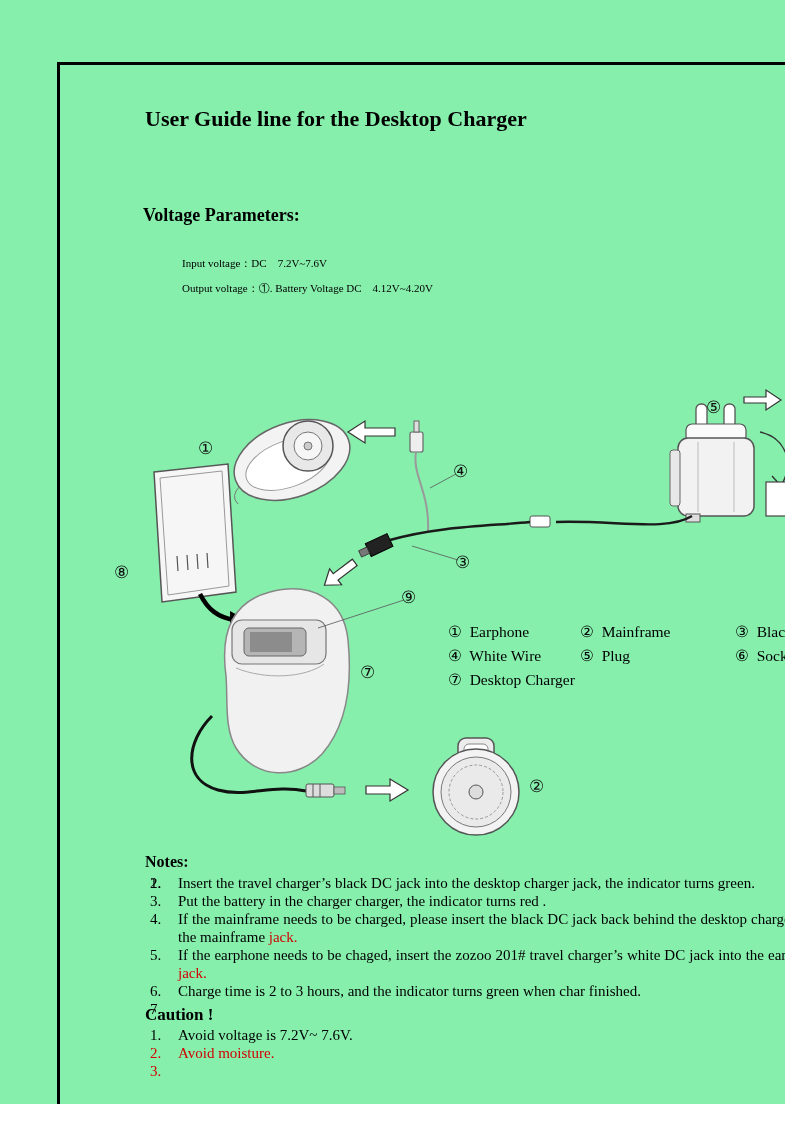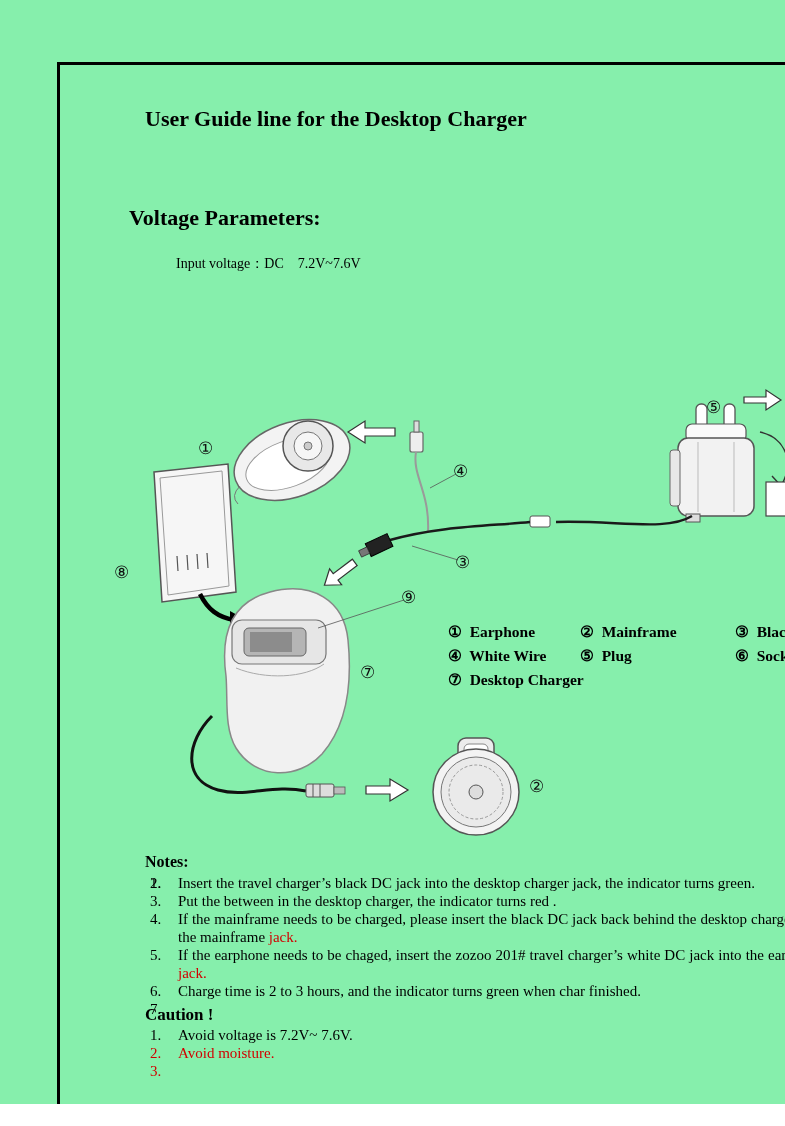--- a/index.html
+++ b/index.html
@@ -6,34 +6,34 @@
   html, body { background: #ffffff; }
   body { font-family: "Liberation Serif", serif; color: #000; }
   .page { position: relative; width: 785px; height: 1104px; background: #86efac; overflow: hidden; }
 
   .border-left   { position: absolute; left: 57px;  top: 62px;   width: 3px;   height: 1064px; background: #000; z-index: 6; }
   .border-top    { position: absolute; left: 57px;  top: 62px;   width: 728px; height: 3px;    background: #000; z-index: 6; }
   .border-bottom { position: absolute; left: 57px;  top: 1119px; width: 728px; height: 3px;    background: #000; z-index: 6; }
 
   .title { position: absolute; left: 145px; top: 106px; font-size: 22px; font-weight: bold; }
 
-  .v-heading { position: absolute; left: 129px; top: 205px; font-size: 22px; font-weight: bold; }
-  .v-lines { position: absolute; left: 176px; top: 251px; font-size: 14px; line-height: 25px; }
+  .v-heading { position: absolute; left: 143px; top: 205px; font-size: 18px; font-weight: bold; }
+  .v-lines { position: absolute; left: 182px; top: 251px; font-size: 11px; line-height: 25px; }
   .v-lines .row { white-space: pre; }
   .v-line3 { padding-left: 80px; }
 
   .conn-heading { position: absolute; left: 145px; top: 354px; font-size: 15.5px; font-weight: bold; letter-spacing: -0.15px; }
 
   .diagram { position: absolute; left: 60px; top: 380px; width: 725px; height: 460px; }
   .diagram text { font-family: "Liberation Serif", serif; font-size: 17px; fill: #111; }
 
   .legend { position: absolute; left: 448px; top: 620px; width: 460px;
             display: grid; grid-template-columns: 132px 155px 173px;
             font-size: 15.5px; line-height: 24px; }
-  .legend span { white-space: pre; font-weight: bold; }
+  .legend span { white-space: pre; }
 
   .text-col { position: absolute; left: 145px; top: 852px; width: 678px; }
   .notes-heading { font-size: 16px; font-weight: bold; line-height: 20px; margin-bottom: 2px; }
   ol.plain { list-style: none; margin-left: 5px; }
   ol.plain li { position: relative; padding-left: 28px; font-size: 15px; line-height: 18px; text-align: justify; }
   ol.plain li .num { position: absolute; left: 0; top: 0; }
   .caution-heading { font-size: 17px; font-weight: bold; line-height: 22px; margin-top: 4px; }
   .red { color: var(--red, #d10000); }
 </style>
 </head>
@@ -44,20 +44,21 @@
   <div class="border-left"></div>
   <div class="border-top"></div>
   <div class="border-bottom"></div>
 
   <h1 class="title">User Guide line for the Desktop Charger</h1>
 
   <h2 class="v-heading">Voltage Parameters:</h2>
 
   <div class="v-lines">
     <div class="row"><span>Input voltage：</span><span>DC    7.2V~7.6V</span></div>
+    <div class="row"><span>Output voltage：</span><span>①. Battery Voltage DC    4.12V~4.20V</span></div>
   </div>
 
 
   <svg class="diagram" width="725" height="460" viewBox="0 0 725 460">
 
     <g>
       <ellipse cx="232" cy="80" rx="60" ry="37" transform="rotate(-20 232 80)" fill="#f3f3f3" stroke="#666" stroke-width="1.5"></ellipse>
       <ellipse cx="228" cy="84" rx="44" ry="23" transform="rotate(-20 228 84)" fill="#ffffff" stroke="#999" stroke-width="1"></ellipse>
       <circle cx="248" cy="66" r="25" fill="#e8e8e8" stroke="#555" stroke-width="1.5"></circle>
       <circle cx="248" cy="66" r="14" fill="#f6f6f6" stroke="#777" stroke-width="1"></circle>
@@ -167,21 +168,21 @@
     <span>⑤  Plug</span>
     <span>⑥  Socket</span>
     <span>⑦  Desktop Charger</span>
   </div>
 
   <div class="text-col">
     <div class="notes-heading">Notes:</div>
     <ol class="plain" id="notes-list">
         <li><span class="num">1.</span></li>
         <li><span class="num">2.</span><span>Insert the travel charger’s black DC jack into the desktop charger jack, the indicator turns green.</span></li>
-        <li><span class="num">3.</span><span>Put the between in the desktop charger, the indicator turns red .</span></li>
+        <li><span class="num">3.</span><span>Put the battery in the charger charger, the indicator turns red .</span></li>
         <li><span class="num">4.</span><span>If the mainframe needs to be charged, please insert the black DC jack back behind the desktop charger into the mainframe </span><span class="red">jack.</span></li>
         <li><span class="num">5.</span><span>If the earphone needs to be chaged, insert the zozoo 201# travel charger’s white DC jack into the earphone </span><span class="red">jack.</span></li>
         <li><span class="num">6.</span><span>Charge time is 2 to 3 hours, and the indicator turns green when char finished.</span></li>
         <li><span class="num">7.</span></li>
       </ol>
     <div class="caution-heading">Caution !</div>
     <ol class="plain" id="caution-list">
         <li><span class="num">1.</span><span>Avoid voltage is 7.2V~ 7.6V.</span></li>
         <li><span class="num red">2.</span><span class="red">Avoid moisture.</span></li>
         <li><span class="num red">3.</span><span></span></li>

